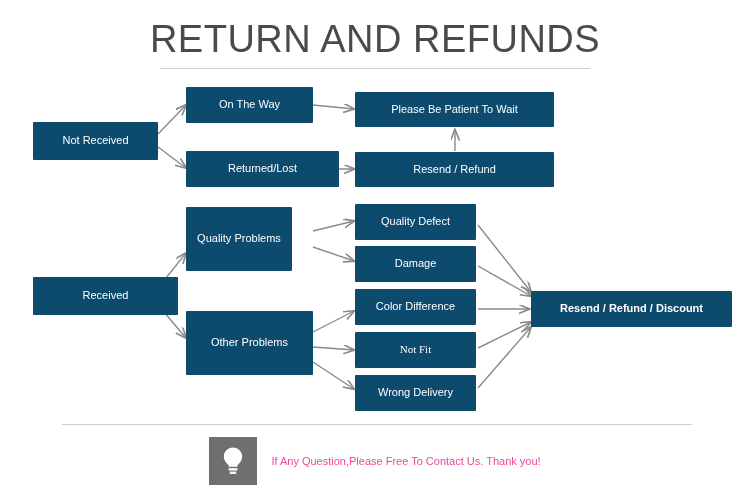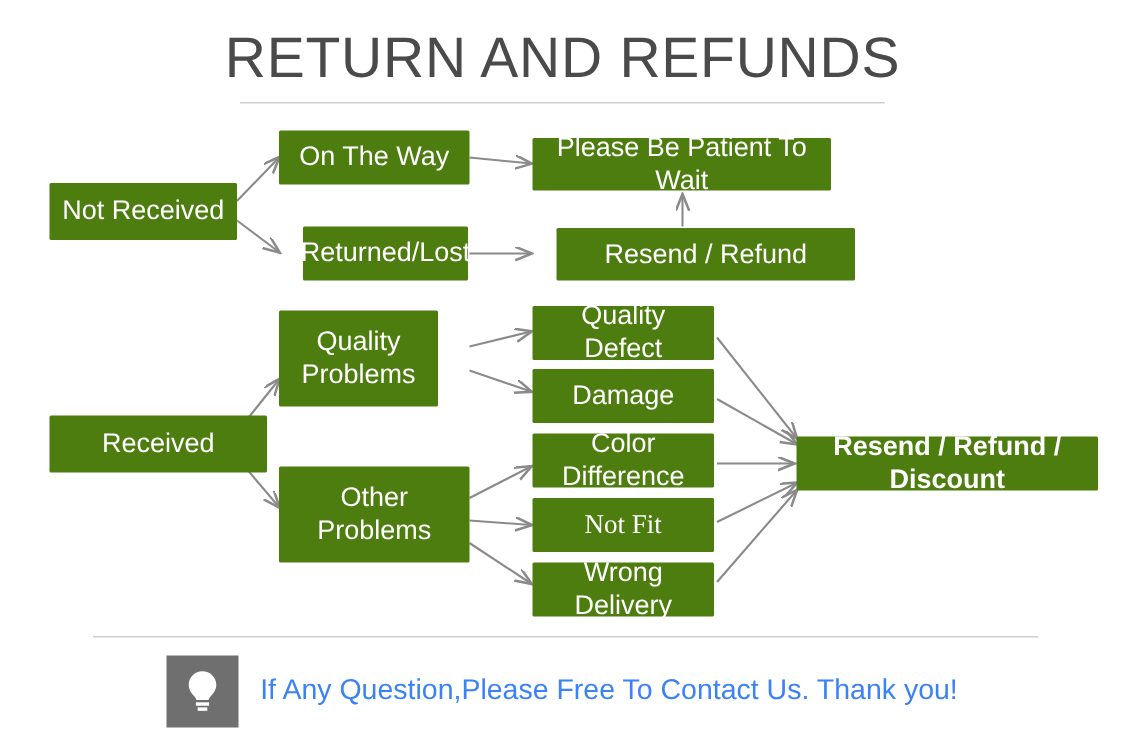--- a/index.html
+++ b/index.html
@@ -39,23 +39,23 @@
     top: 68px;
     width: 430px;
   }
   #divider-bottom {
     left: 62px;
     top: 424px;
     width: 630px;
   }
   .node {
     position: absolute;
-    background: #4d7c0f;
+    background: #0c4a6e;
     color: #ffffff;
-    font-size: 18px;
+    font-size: 11px;
     display: flex;
     align-items: center;
     justify-content: center;
     text-align: center;
     box-sizing: border-box;
     border-radius: 1px;
     padding: 2px 6px;
     line-height: 1.2;
   }
   #svg-arrows {
@@ -78,22 +78,22 @@
   #bulb-box {
     width: 48px;
     height: 48px;
     background: #6f6f6f;
     display: flex;
     align-items: center;
     justify-content: center;
     margin-right: 14px;
   }
   #footer-text {
-    font-size: 19px;
-    color: #3b82f6;
+    font-size: 11px;
+    color: #ec4899;
   }
 </style>
 </head>
 <body>
 
 <div id="canvas">
 
   <div id="title">RETURN AND REFUNDS</div>
 
   <div class="divider" id="divider-top"></div>
@@ -130,25 +130,25 @@
       <path d="M478,309 L529,309"></path>
       <path d="M478,348 L531,322"></path>
       <path d="M478,388 L531,327"></path>
     </g>
   </svg>
 
   <div class="node" style="left:33px; top:122px; width:125px; height:38px;">Not Received</div>
 
   <div class="node" style="left:186px; top:87px; width:127px; height:36px;">On The Way</div>
 
-  <div class="node" style="left:186px; top:151px; width:110px; height:36px;margin-left:16px;">Returned/Lost</div>
+  <div class="node" style="left:186px; top:151px; width:153px; height:36px;">Returned/Lost</div>
 
   <div class="node" style="left:355px; top:92px; width:199px; height:35px;">Please Be Patient To Wait</div>
 
-  <div class="node" style="left:355px; top:152px; width:199px; height:35px;margin-left:16px;">Resend / Refund</div>
+  <div class="node" style="left:355px; top:152px; width:199px; height:35px;">Resend / Refund</div>
 
   <div class="node" style="left:33px; top:277px; width:145px; height:38px;">Received</div>
 
   <div class="node" style="left:186px; top:207px; width:106px; height:64px;">Quality Problems</div>
 
   <div class="node" style="left:186px; top:311px; width:127px; height:64px;">Other Problems</div>
 
   <div class="node" style="left:355px; top:204px; width:121px; height:36px;">Quality Defect</div>
 
   <div class="node" style="left:355px; top:246px; width:121px; height:36px;">Damage</div>

